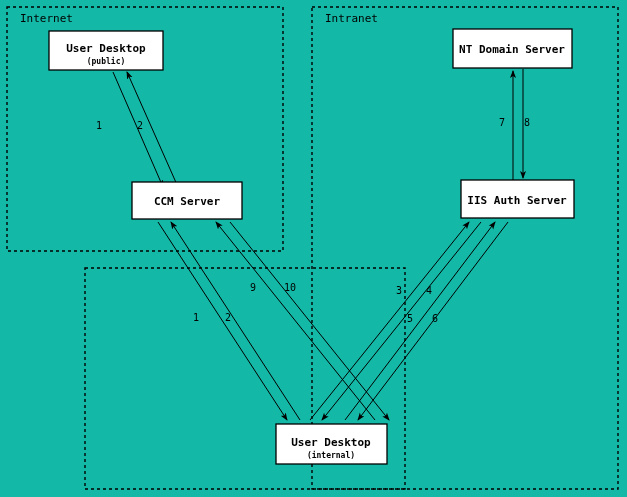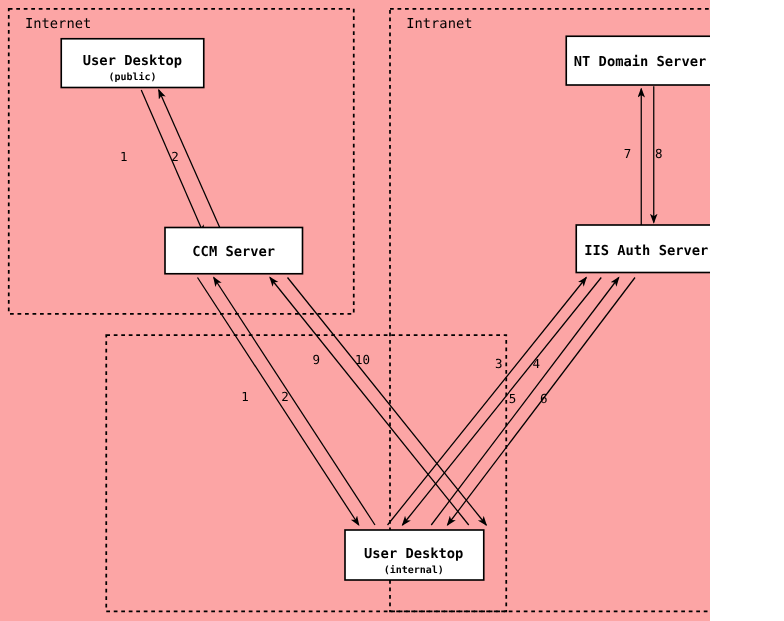--- a/index.html
+++ b/index.html
@@ -5,23 +5,23 @@
   html, body {
     margin: 0;
     padding: 0;
     background: #ffffff;
   }
   body {
     font-family: "DejaVu Sans Mono", monospace;
   }
   #diagram-root {
     position: relative;
-    width: 568px;
+    width: 627px;
     height: 497px;
-    background: #fca5a5;
+    background: #14b8a6;
     overflow: hidden;
   }
   #diagram-svg {
     position: absolute;
     left: 0;
     top: 0;
     width: 627px;
     height: 497px;
   }
   .zone-label {

